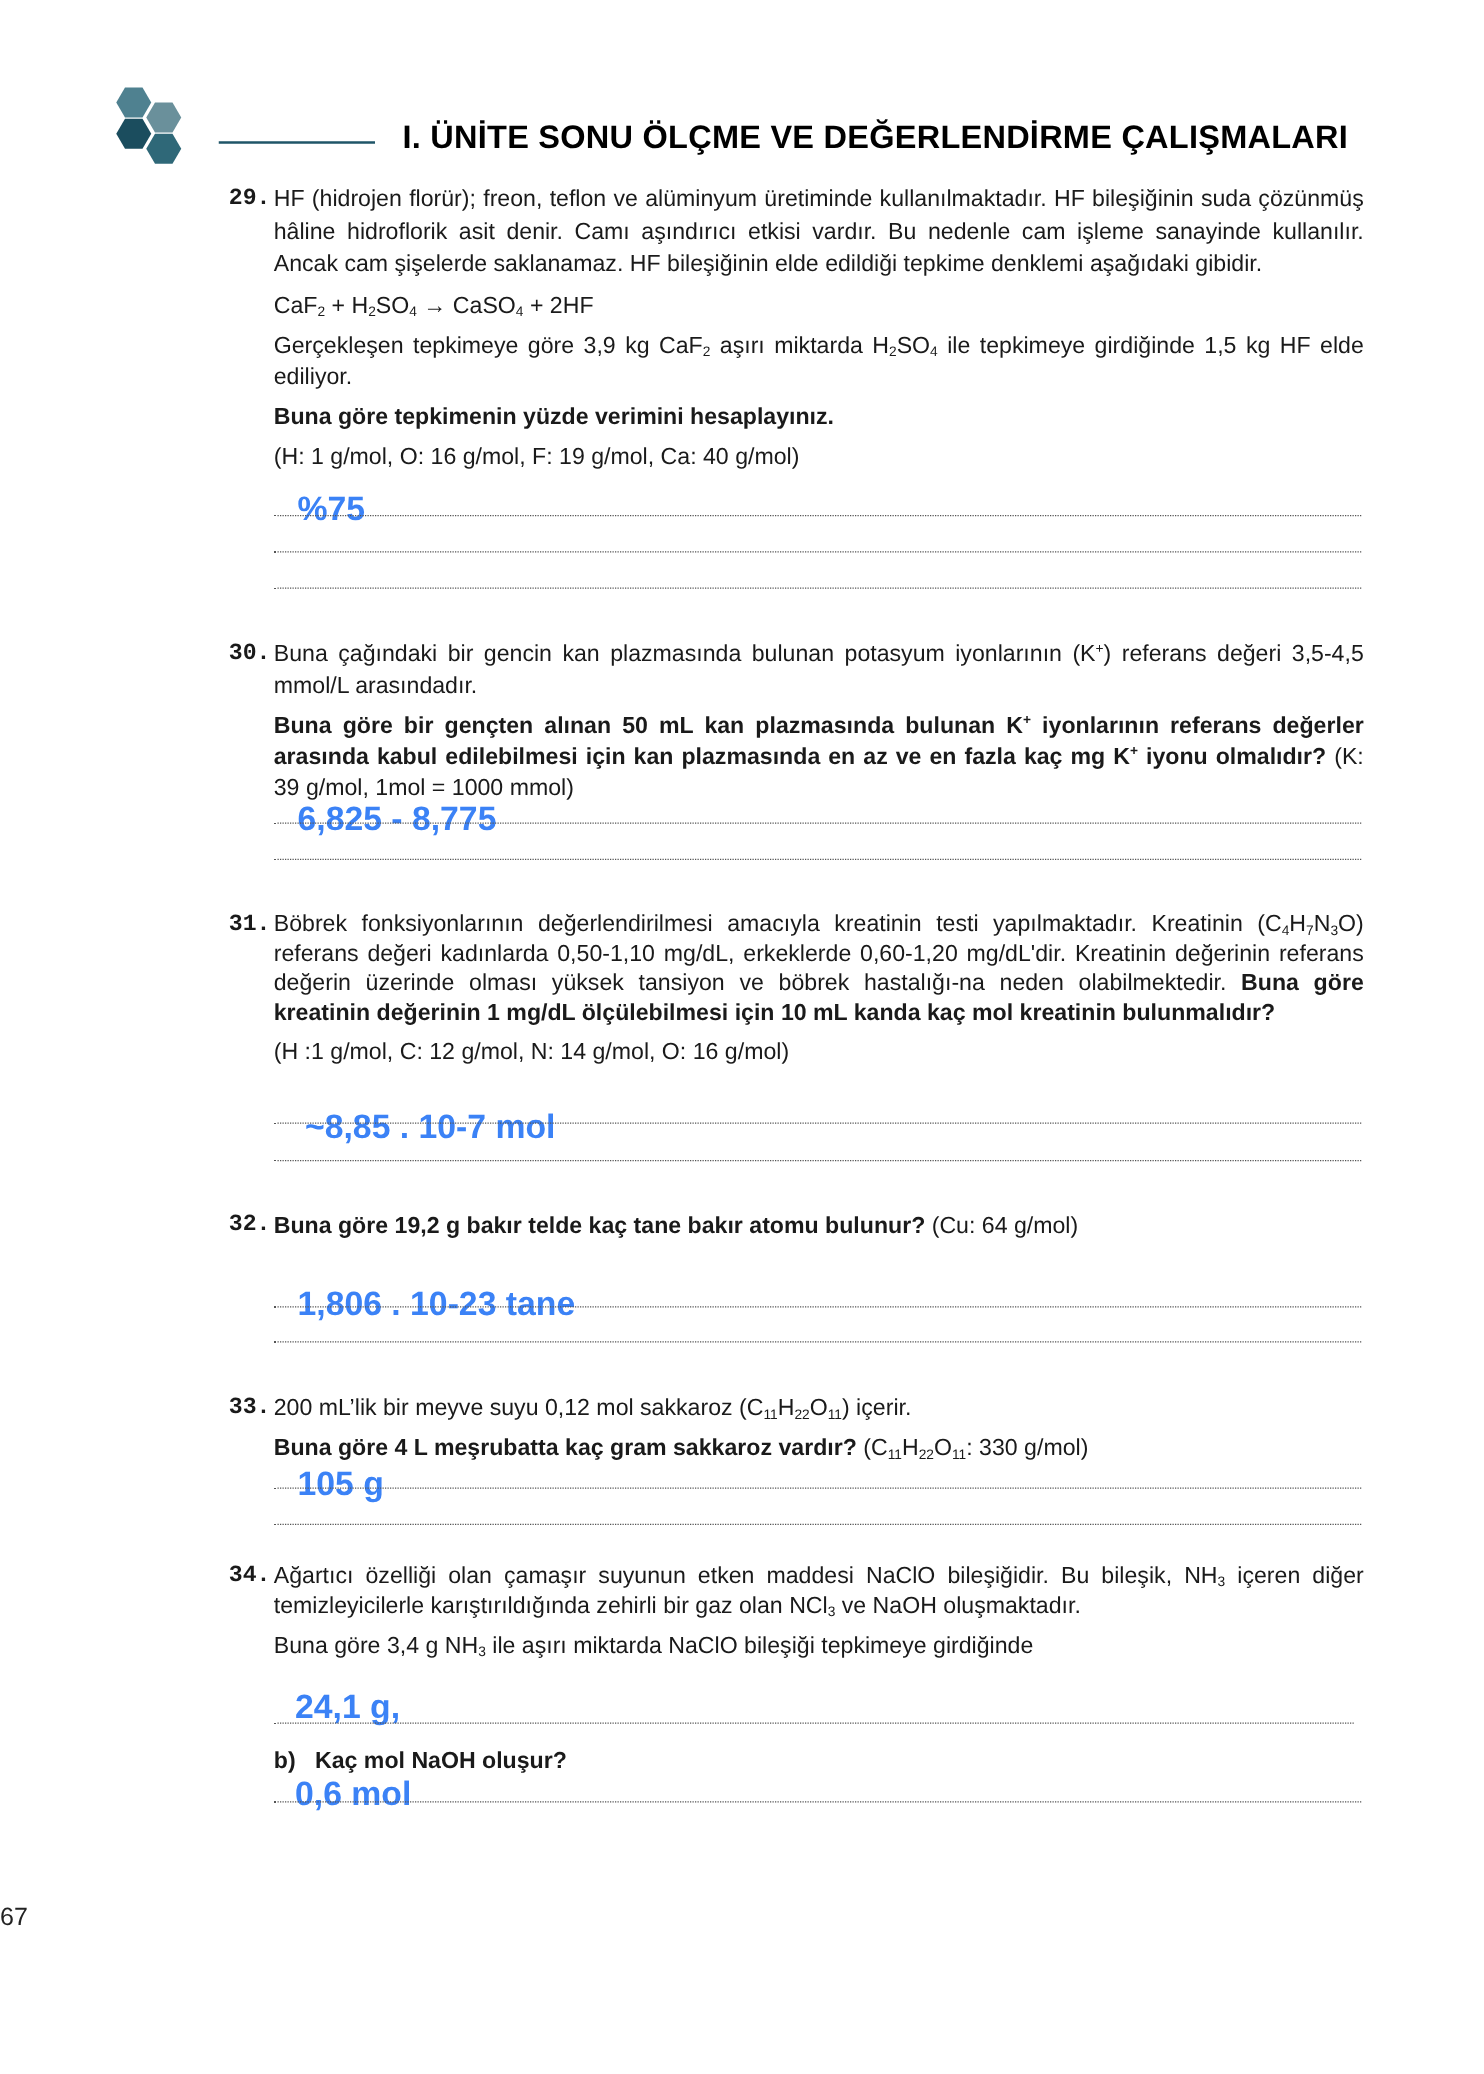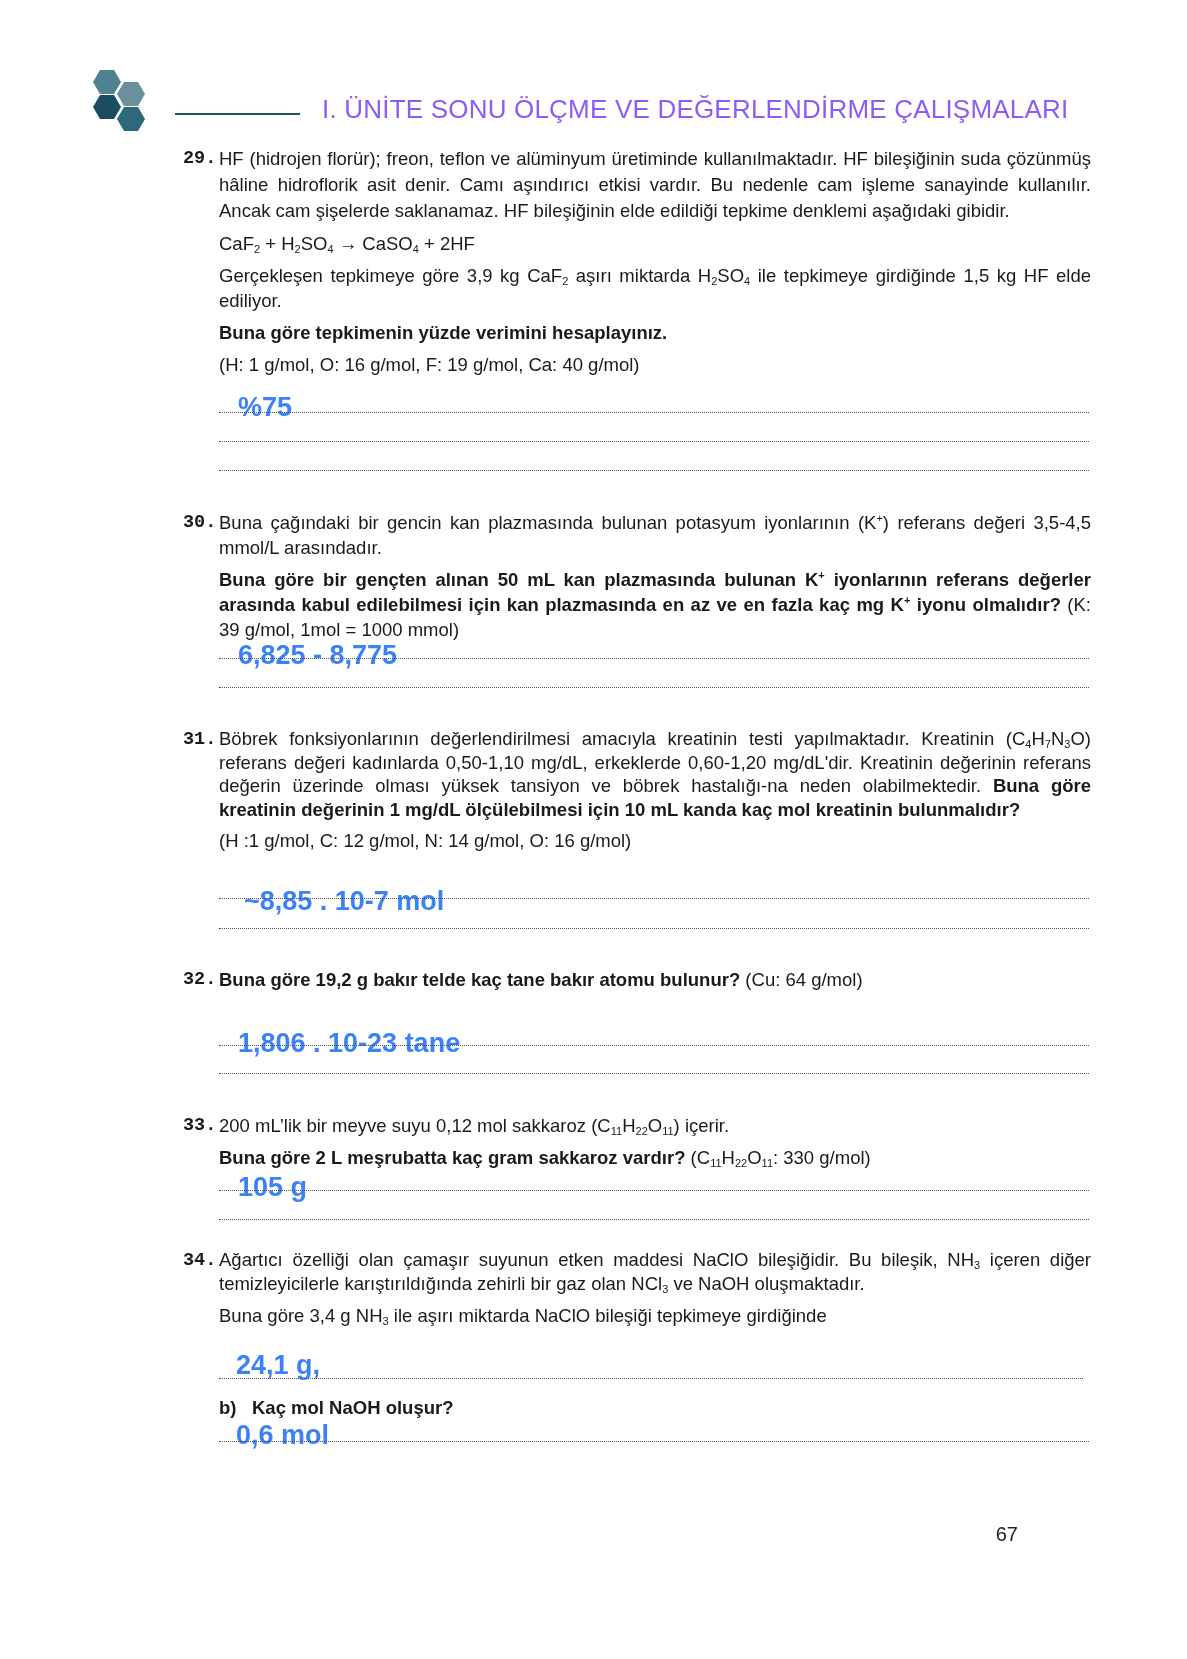--- a/index.html
+++ b/index.html
@@ -5,41 +5,41 @@
     html, body { margin: 0; padding: 0; background: #ffffff; }
     body {
       width: 1187px; height: 1659px; position: relative; overflow: hidden;
       font-family: "Liberation Sans", "DejaVu Sans", sans-serif;
       color: #1a1a1a;
     }
     .logo { position: absolute; left: 92px; top: 68px; width: 70px; height: 76px; }
     .hdr-rule { position: absolute; left: 175px; top: 113px; width: 125px; height: 2px; background: #1f5568; }
     .hdr-title {
       position: absolute; left: 322px; top: 94px;
-      font-size: 26px; font-weight: normal; color: #8b5cf6; letter-spacing: 0.2px;
+      font-size: 26px; font-weight: bold; color: #000000; letter-spacing: 0.2px;
       white-space: nowrap;
     }
     .q { position: absolute; left: 183px; width: 908px; font-size: 18.5px; line-height: 25px; }
     .qnum { position: absolute; left: 0; top: 0; font-weight: bold; font-family: Liberation Mono, monospace; }
     .qbody { margin-left: 36px; }
     .p { margin: 0 0 7px 0; text-align: justify; }
     .p.tight { margin-bottom: 0; }
     .b { font-weight: bold; }
     sub { font-size: 11px; vertical-align: -3px; line-height: 0; }
     sup { font-size: 11px; vertical-align: 7px; line-height: 0; }
     .line {
       position: absolute; left: 219px; right: 98px; height: 0;
       border-top: 1px dotted #555;
     }
     .ans {
       position: absolute; color: #3b82f6; font-weight: bold; font-size: 27px;
       line-height: 30px; white-space: nowrap;
     }
     .sublabel { font-weight: bold; display: inline-block; width: 33px; }
-    .pagenum { position: absolute; top: 1523px; left: 0; width: 1018px; text-align: right; font-size: 20px; color: #222; }
+    .pagenum { position: absolute; top: 1523px; left: 0; width: 1018px; text-align: left; font-size: 20px; color: #222; }
   </style>
 </head>
 <body>
 
 <svg class="logo" viewBox="0 0 70 76">
   <polygon points="8,2 22,2 29,14 22,26 8,26 1,14" fill="#4f8190"></polygon>
   <polygon points="32,14 46,14 53,26 46,38 32,38 25,26" fill="#6a909b"></polygon>
   <polygon points="8,27 22,27 29,39 22,51 8,51 1,39" fill="#1b4d5e"></polygon>
   <polygon points="32,39 46,39 53,51 46,63 32,63 25,51" fill="#2f6878"></polygon>
 </svg>
@@ -90,21 +90,21 @@
   </div>
 </div>
 <div class="ans" style="left:238px; top:1028px">1,806 . 10-23 tane</div>
 <div class="line" style="top:1045px"></div>
 <div class="line" style="top:1073px"></div>
 
 <div class="q" style="top:1113px">
   <span class="qnum">33.</span>
   <div class="qbody">
     <p class="p"><span>200 mL’lik bir meyve suyu 0,12 mol sakkaroz (C</span><sub>11</sub><span>H</span><sub>22</sub><span>O</span><sub>11</sub><span>) içerir.</span></p>
-    <p class="p"><span class="b">Buna göre 2 L meşrubatta kaç gram sakkaroz vardır?</span><span> (C</span><sub>11</sub><span>H</span><sub>22</sub><span>O</span><sub>11</sub><span>: 330 g/mol)</span></p>
+    <p class="p"><span class="b">Buna göre 4 L meşrubatta kaç gram sakkaroz vardır?</span><span> (C</span><sub>11</sub><span>H</span><sub>22</sub><span>O</span><sub>11</sub><span>: 330 g/mol)</span></p>
   </div>
 </div>
 <div class="ans" style="left:238px; top:1172px">105 g</div>
 <div class="line" style="top:1190px"></div>
 <div class="line" style="top:1219px"></div>
 
 <div class="q" style="top:1248px">
   <span class="qnum">34.</span>
   <div class="qbody">
     <p class="p" style="line-height:24px"><span>Ağartıcı özelliği olan çamaşır suyunun etken maddesi NaClO bileşiğidir. Bu bileşik, NH</span><sub>3</sub><span> içeren diğer temizleyicilerle karıştırıldığında zehirli bir gaz olan NCl</span><sub>3</sub><span> ve NaOH oluşmaktadır.</span></p>

